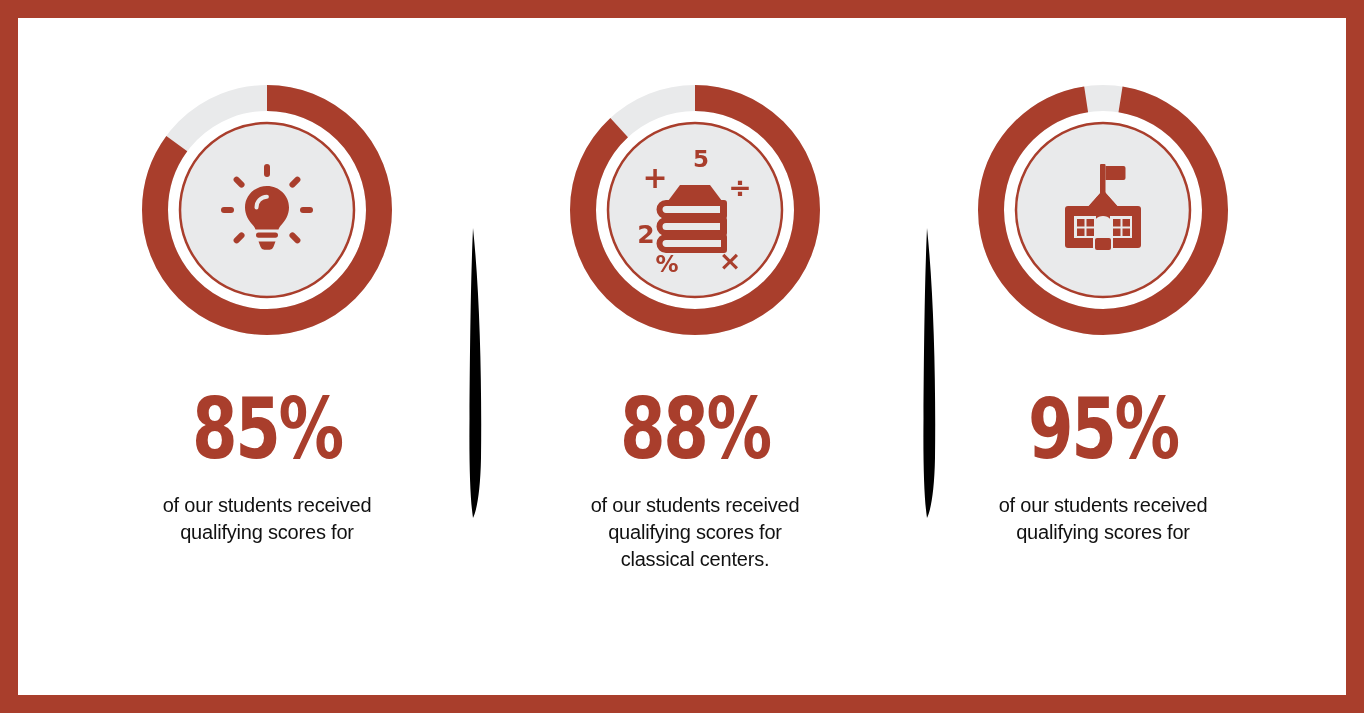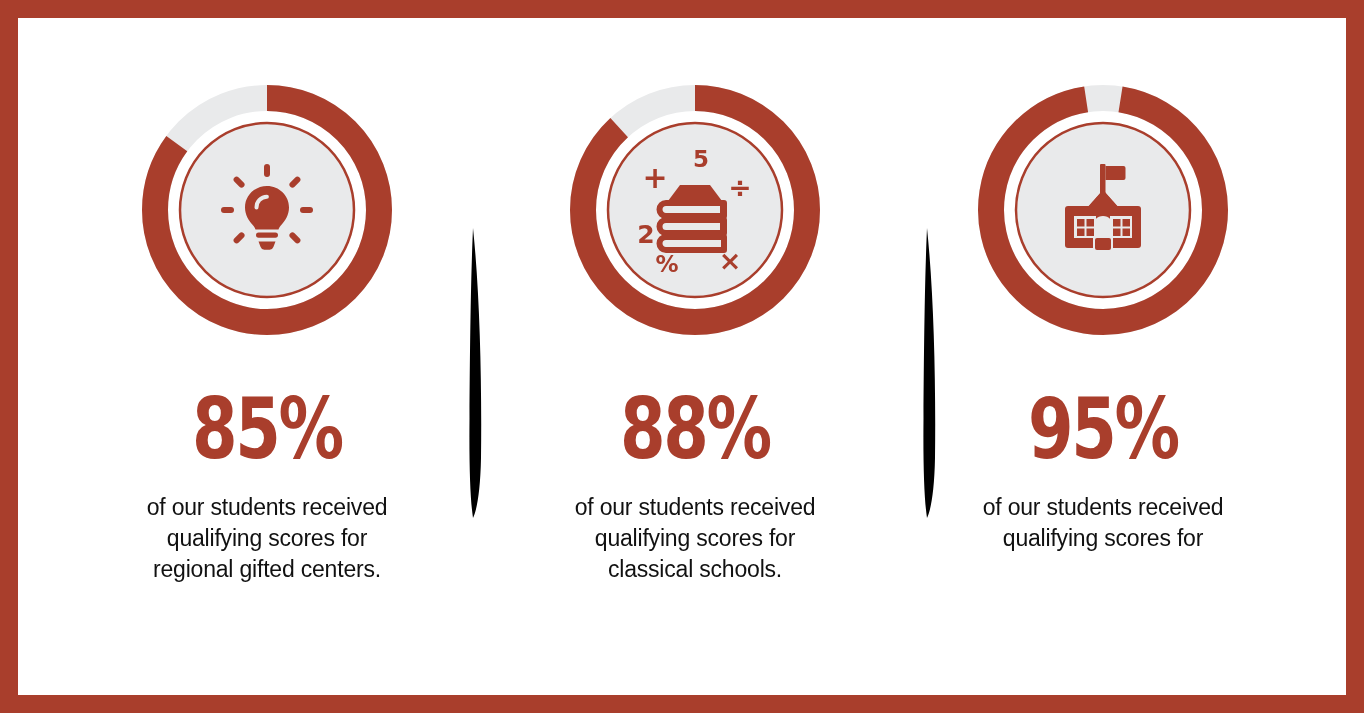--- a/index.html
+++ b/index.html
@@ -86,21 +86,21 @@
     letter-spacing: -3px;
     transform: scaleX(0.78);
     transform-origin: center center;
     white-space: nowrap;
   }
 
   .caption {
     margin-top: 22px;
     color: #111111;
     font-family: "Liberation Sans", sans-serif;
-    font-size: 23px;
+    font-size: 20px;
     font-weight: 500;
     line-height: 1.36;
     letter-spacing: -0.2px;
     padding: 0 6px;
   }
 
   
   .divider {
     position: absolute;
     top: 210px;
@@ -153,21 +153,20 @@
             <rect x="47" y="4" width="6" height="13" rx="3" transform="rotate(-135 50 50)"></rect>
           </svg>
         </div>
       </div>
 
       <div class="pct">85%</div>
 
       <div class="caption">
         <div>of our students received</div>
         <div>qualifying scores for</div>
-        <div>regional gifted centers.</div>
       </div>
     </div>
 
     <div class="stat-col col-2">
 
       <div class="ring-wrap">
         <svg class="ring-svg" viewBox="0 0 256 256">
           <circle cx="128" cy="128" r="112" fill="none" stroke="#E9EAEB" stroke-width="26"></circle>
 
           <circle cx="128" cy="128" r="112" fill="none" stroke="#A93E2C" stroke-width="26" stroke-dasharray="619.8 703.7" transform="rotate(-90 128 128)"></circle>
@@ -196,21 +195,21 @@
             </g>
           </svg>
         </div>
       </div>
 
       <div class="pct">88%</div>
 
       <div class="caption">
         <div>of our students received</div>
         <div>qualifying scores for</div>
-        <div>classical schools.</div>
+        <div>classical centers.</div>
       </div>
     </div>
 
     <div class="stat-col col-3">
 
       <div class="ring-wrap">
         <svg class="ring-svg" viewBox="0 0 256 256">
           <circle cx="128" cy="128" r="112" fill="none" stroke="#E9EAEB" stroke-width="26"></circle>
 
           <circle cx="128" cy="128" r="112" fill="none" stroke="#A93E2C" stroke-width="26" stroke-dasharray="668.5 703.7" transform="rotate(-81 128 128)"></circle>

